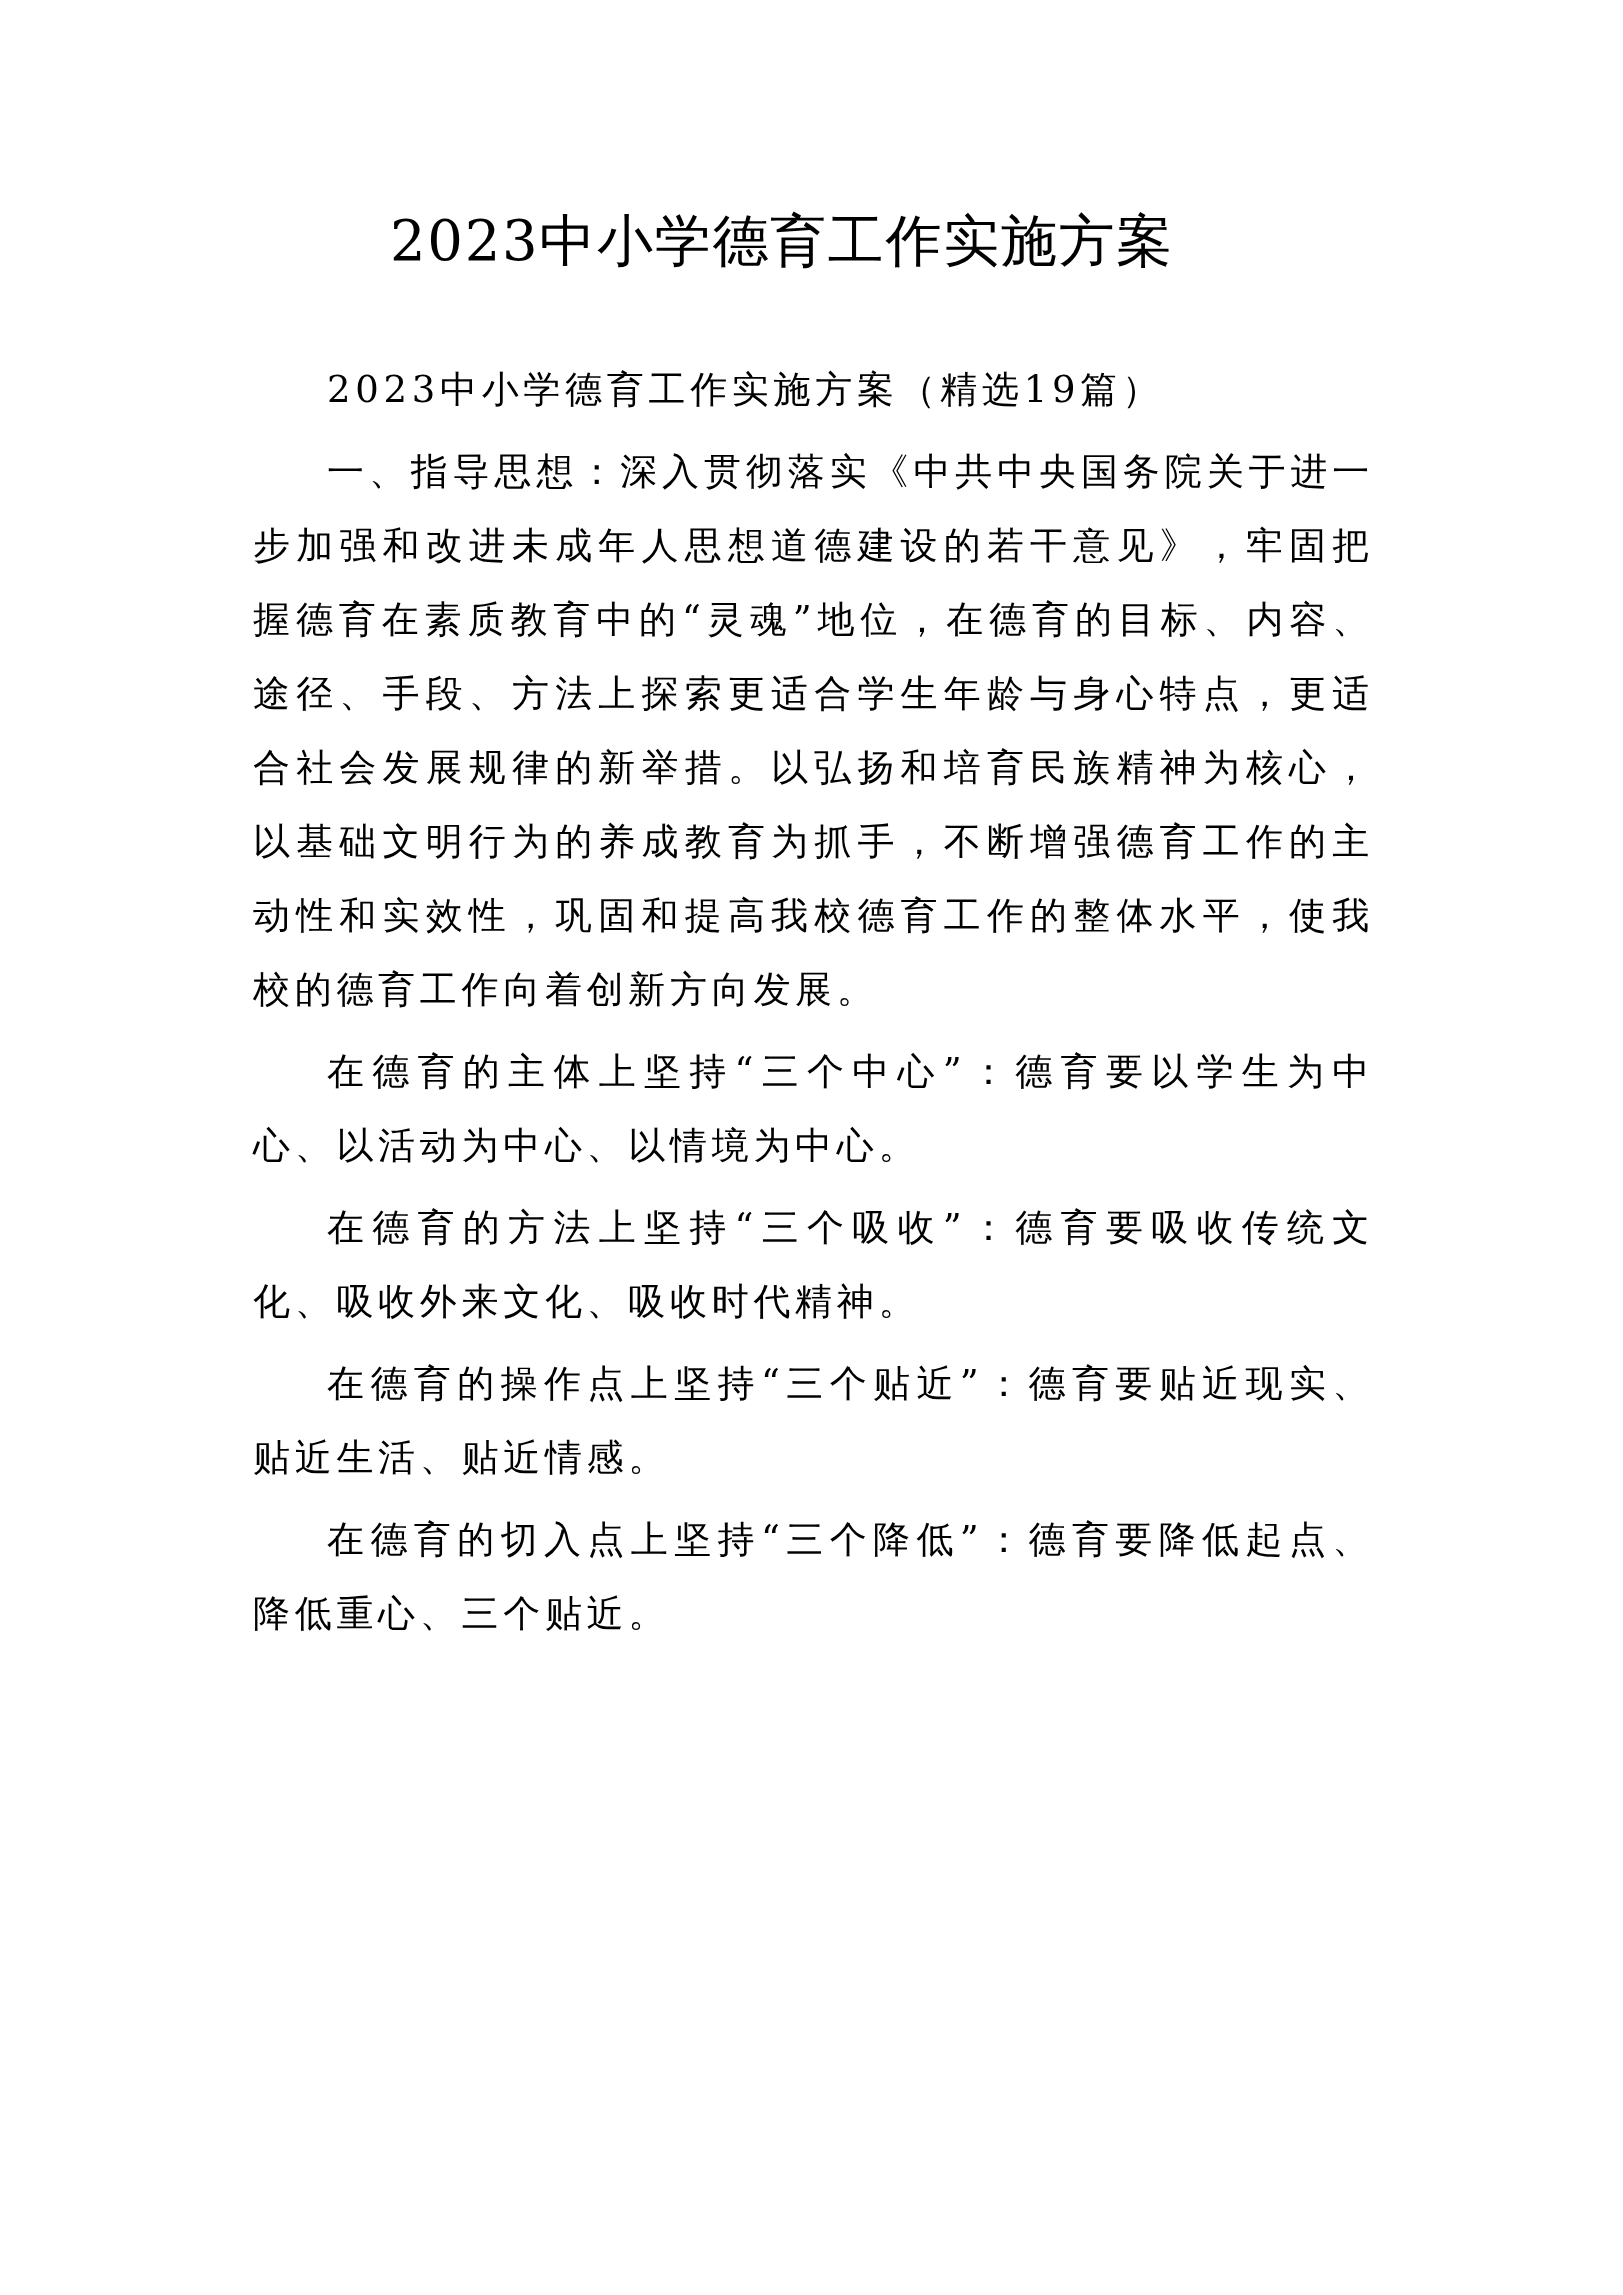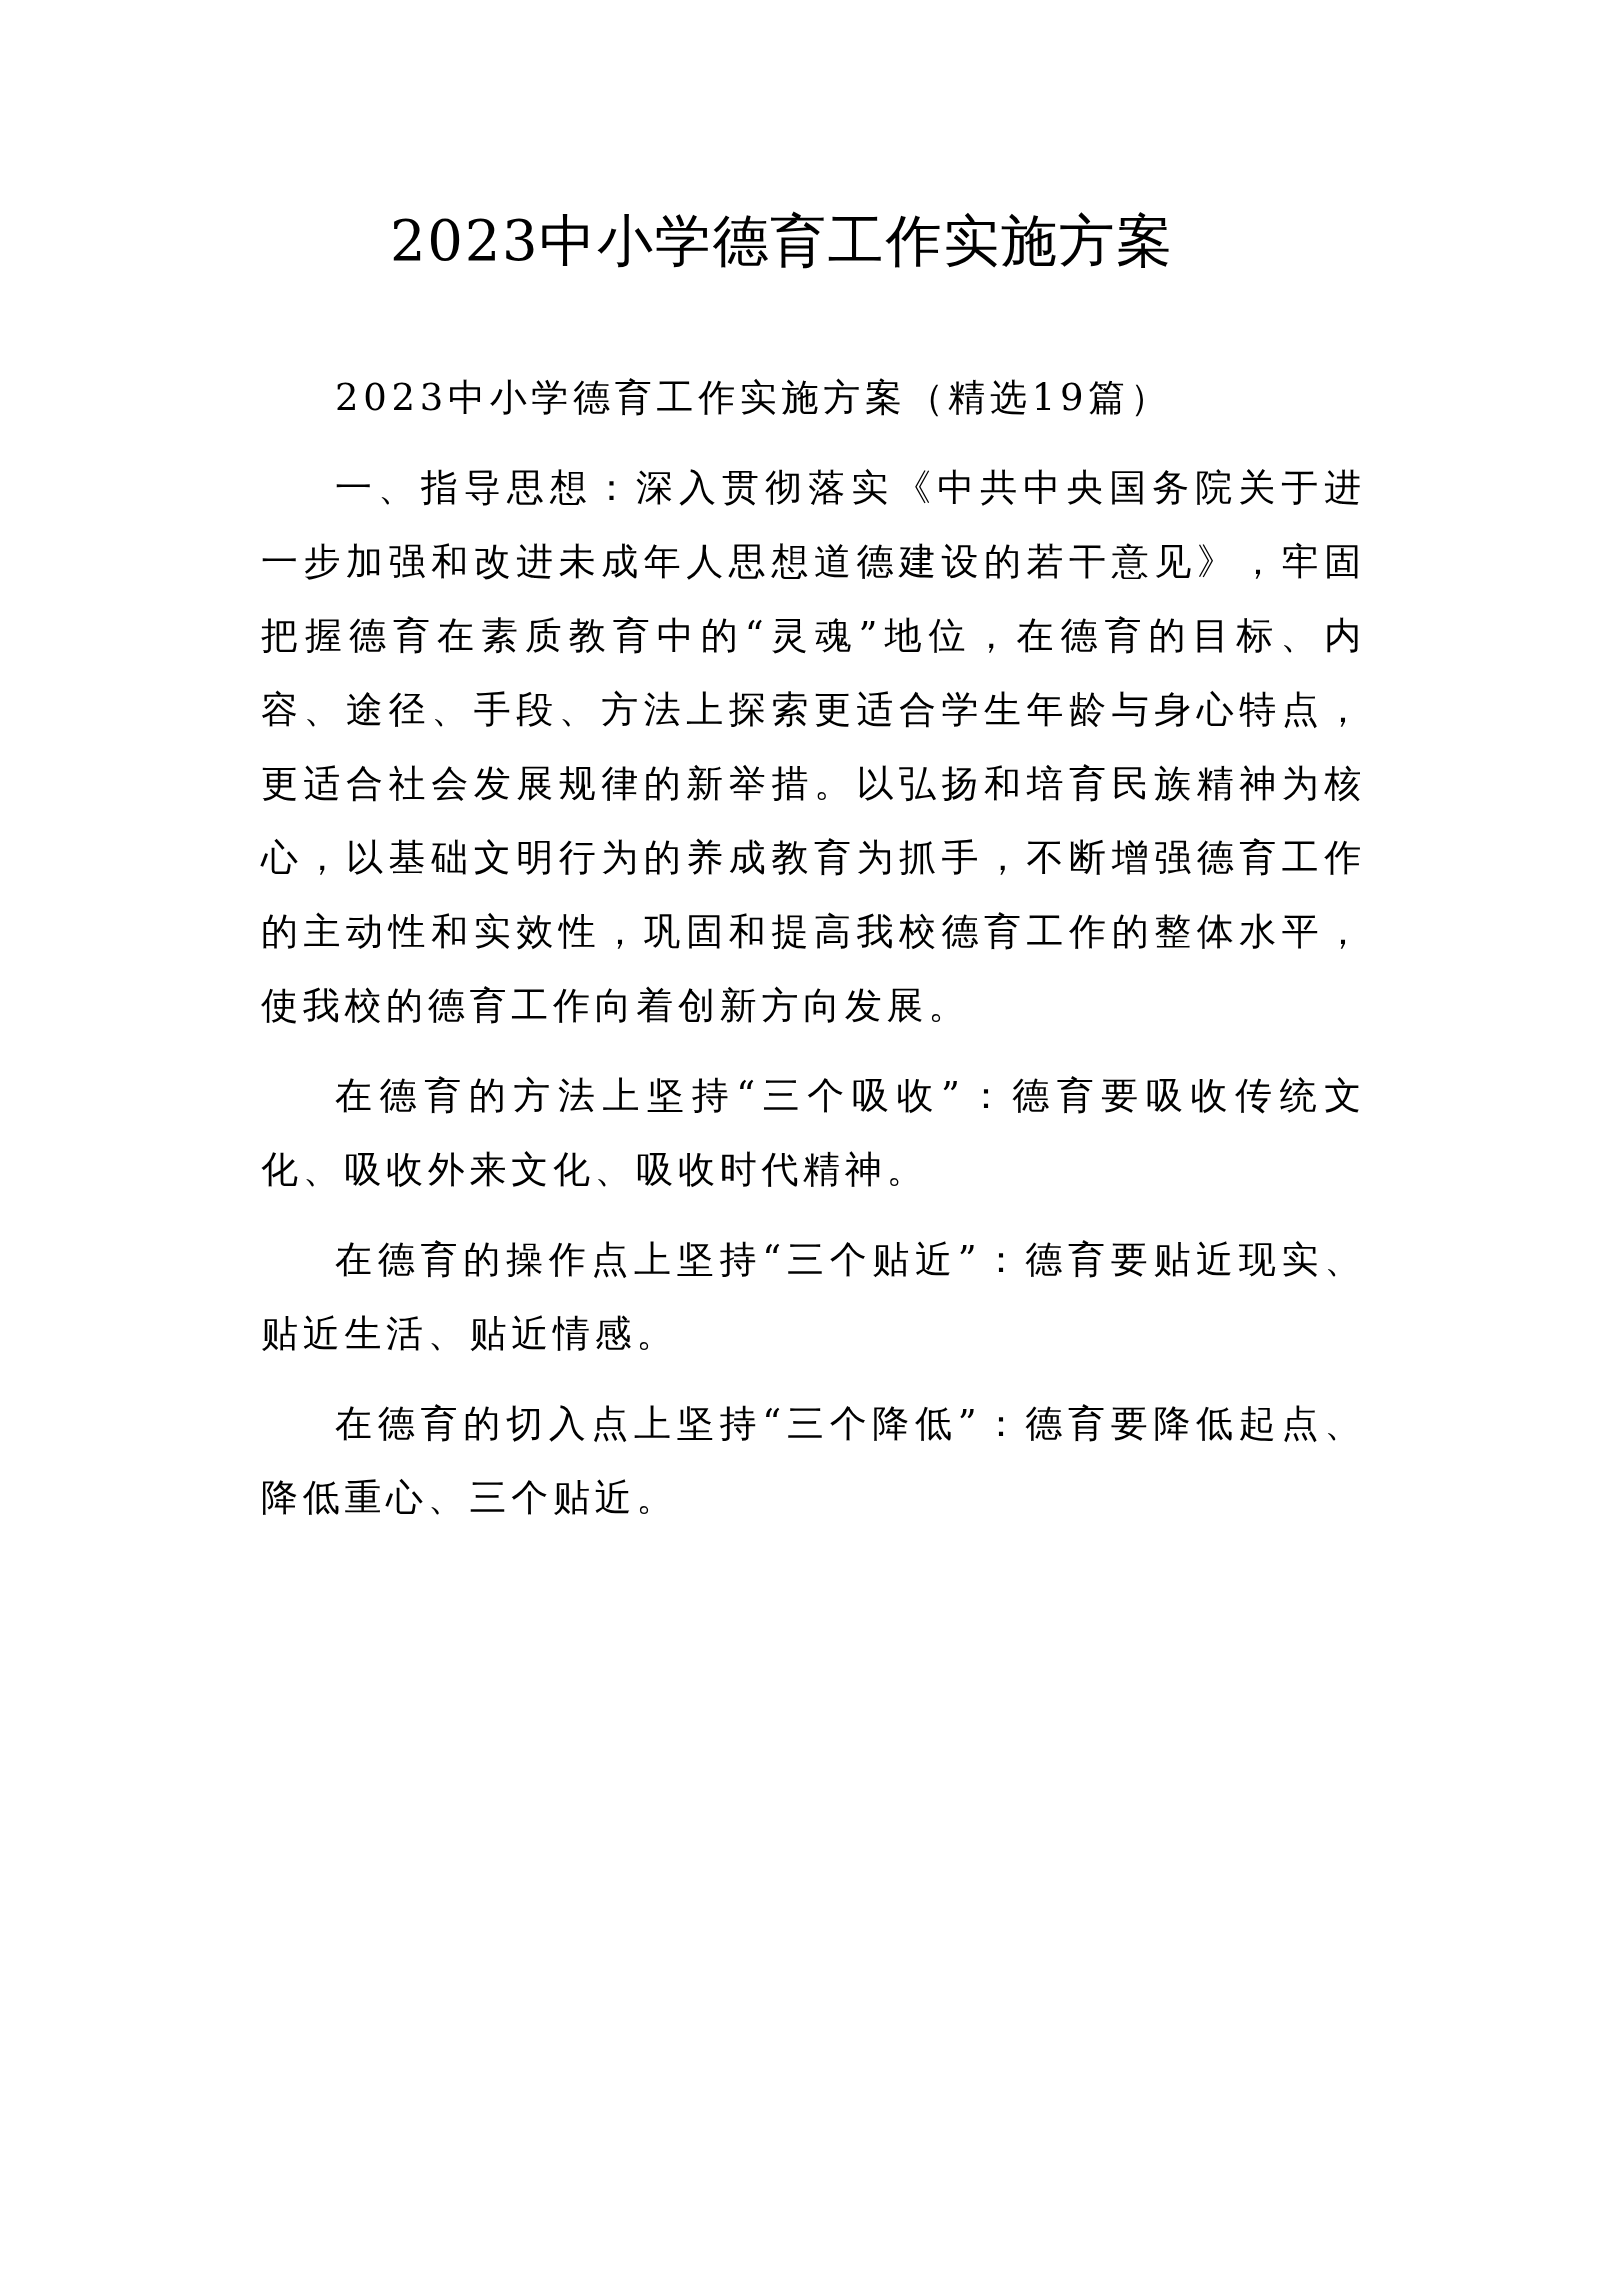--- a/index.html
+++ b/index.html
@@ -9,28 +9,29 @@
       position: absolute; left: 0; right: 0; top: 203px;
       text-align: center;
       font-family: "DejaVu Serif", "Liberation Serif", serif;
       font-size: 56px; line-height: 76px; letter-spacing: 1.7px;
     }
     .body {
       position: absolute; left: 245px; width: 1137px; top: 345px;
       font-family: "DejaVu Serif", "Liberation Serif", serif;
       font-size: 37px; line-height: 74px; letter-spacing: 4.7px;
     }
-    .para { margin: 16px; text-indent: 2em; text-align: justify; text-align-last: left; }
+    .para { margin: 8px; text-indent: 2em; text-align: justify; text-align-last: left; }
   </style>
 </head>
 <body>
 
 <div class="page">
   <div class="title">2023中小学德育工作实施方案</div>
   <div class="body">
     <p class="para">2023中小学德育工作实施方案（精选19篇）</p>
     <p class="para">一、指导思想：深入贯彻落实《中共中央国务院关于进一步加强和改进未成年人思想道德建设的若干意见》，牢固把握德育在素质教育中的“灵魂”地位，在德育的目标、内容、途径、手段、方法上探索更适合学生年龄与身心特点，更适合社会发展规律的新举措。以弘扬和培育民族精神为核心，以基础文明行为的养成教育为抓手，不断增强德育工作的主动性和实效性，巩固和提高我校德育工作的整体水平，使我校的德育工作向着创新方向发展。</p>
+    <p class="para">在德育的主体上坚持“三个中心”：德育要以学生为中心、以活动为中心、以情境为中心。</p>
     <p class="para">在德育的方法上坚持“三个吸收”：德育要吸收传统文化、吸收外来文化、吸收时代精神。</p>
     <p class="para">在德育的操作点上坚持“三个贴近”：德育要贴近现实、贴近生活、贴近情感。</p>
     <p class="para">在德育的切入点上坚持“三个降低”：德育要降低起点、降低重心、三个贴近。</p>
   </div>
 </div>
 
 
 </body></html>

